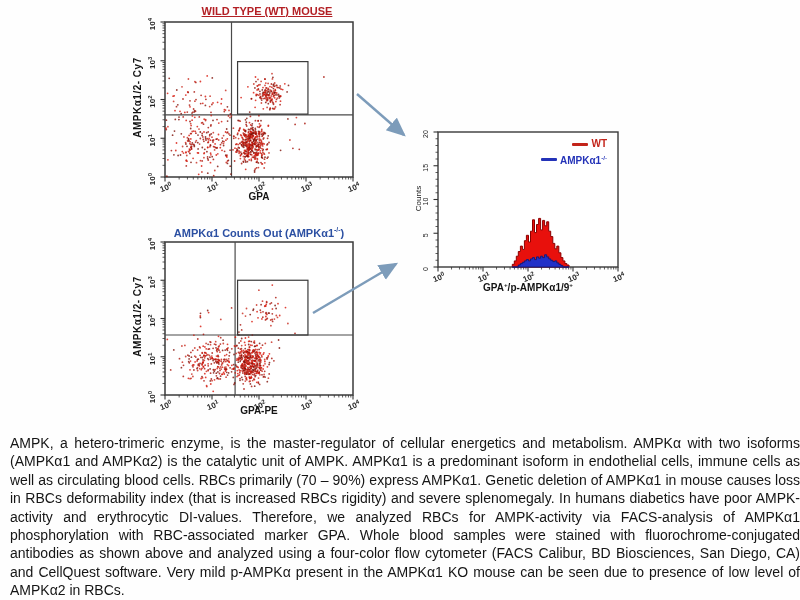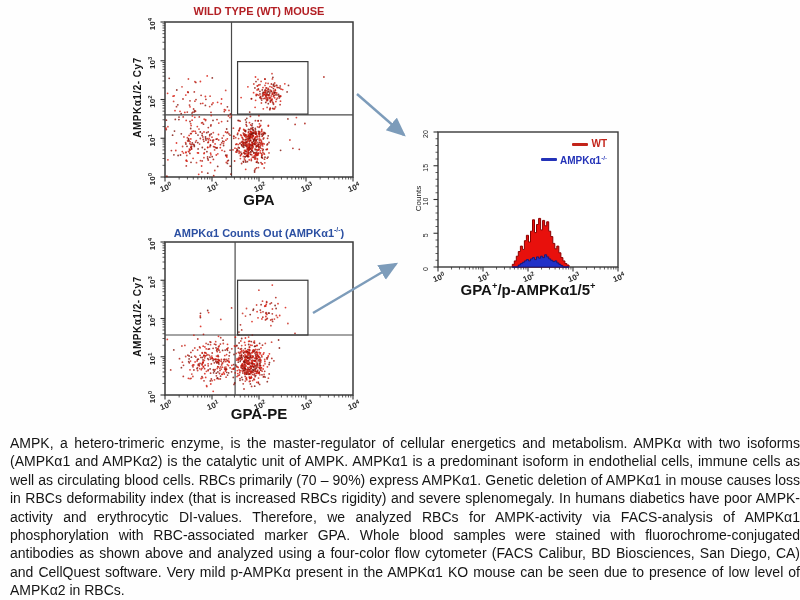--- a/index.html
+++ b/index.html
@@ -1,21 +1,21 @@
 <!DOCTYPE html>
 <html><head>
 <meta charset="utf-8">
 <style>
   html,body{margin:0;padding:0;background:#ffffff;}
   .page{position:relative;width:800px;height:600px;background:#fefefe;overflow:hidden;
         font-family:"Liberation Sans", sans-serif;}
   .fig-svg{position:absolute;left:0;top:0;}
   .ovl{position:absolute;white-space:nowrap;color:#111;}
   .plot-title{font-weight:bold;font-size:11px;text-align:center;}
-  .axis-title{font-weight:bold;font-size:15px;text-align:center;color:#131313;}
+  .axis-title{font-weight:bold;font-size:10px;text-align:center;color:#131313;}
   .rot{transform:rotate(-90deg);}
   .ylab{font-weight:bold;font-size:10px;text-align:center;color:#131313;letter-spacing:.5px;}
   .counts-lab{font-size:8px;text-align:center;color:#222;}
   sup{font-size:0.62em;}
   .legend{position:absolute;display:flex;flex-direction:column;gap:2px;align-items:flex-end;}
   .legend-item{display:flex;align-items:center;font-weight:bold;font-size:10px;line-height:12px;}
   .legend-item .dash{display:inline-block;width:16px;height:3px;margin-right:3px;border-radius:1px;}
   .caption{position:absolute;left:0;top:430px;width:800px;box-sizing:border-box;
            padding:4px 0 0 10px;font-size:14px;line-height:18.4px;text-align:justify;
            color:#151515;}
@@ -1908,30 +1908,30 @@
       </g>
       <defs>
         <marker id="arrh" markerWidth="9" markerHeight="8" refX="7" refY="3.5" orient="auto">
           <path d="M0,0 L8,3.5 L0,7 Z" fill="#7d9cba"></path>
         </marker>
       </defs>
       <line x1="357" y1="94" x2="404" y2="135" stroke="#7d9cba" stroke-width="2.4" marker-end="url(#arrh)"></line>
       <line x1="313" y1="313" x2="396" y2="264" stroke="#7d9cba" stroke-width="2.4" marker-end="url(#arrh)"></line>
     </svg>
 
-  <div class="ovl plot-title" style="left: 165px; top: 5px; width: 188px; color: rgb(179, 32, 37);">WILD TYPE (WT) MOUSE</div>
+  <div class="ovl plot-title" style="left: 173px; top: 5px; width: 188px; color: rgb(179, 32, 37); text-decoration: underline;">WILD TYPE (WT) MOUSE</div>
   <div class="ovl ylab rot" style="left:57px;top:92px;width:160px;">AMPKα1/2- Cy7</div>
   <div class="ovl axis-title" style="left:165px;top:191px;width:188px;">GPA</div>
 
   <div class="ovl plot-title" style="left:140px;top:226px;width:238px;color:#2b4fa2;"><span>AMPKα1 Counts Out (AMPKα1</span><sup>-/-</sup><span>)</span></div>
   <div class="ovl ylab rot" style="left:57px;top:311px;width:160px;">AMPKα1/2- Cy7</div>
   <div class="ovl axis-title" style="left:165px;top:405px;width:188px;">GPA-PE</div>
 
   <div class="ovl counts-lab rot" style="left:378px;top:194px;width:80px;">Counts</div>
-  <div class="ovl axis-title" style="left:438px;top:281px;width:180px;"><span>GPA</span><sup>+</sup><span>/p-AMPKα1/5</span><sup>+</sup></div>
+  <div class="ovl axis-title" style="left:438px;top:281px;width:180px;"><span>GPA</span><sup>+</sup><span>/p-AMPKα1/9</span><sup>+</sup></div>
 
   <div class="legend" style="left:541px;top:138px;">
     <div class="legend-item">
       <span class="dash" id="sw-wt" style="background: rgb(195, 36, 26);"></span>
       <span id="lg-wt" style="color: rgb(195, 36, 26);">WT</span>
     </div>
     <div class="legend-item">
       <span class="dash" id="sw-ko" style="background: rgb(36, 51, 184);"></span>
       <span id="lg-ko" style="color: rgb(36, 51, 184);"><span>AMPKα1</span><sup>-/-</sup></span>
     </div>

